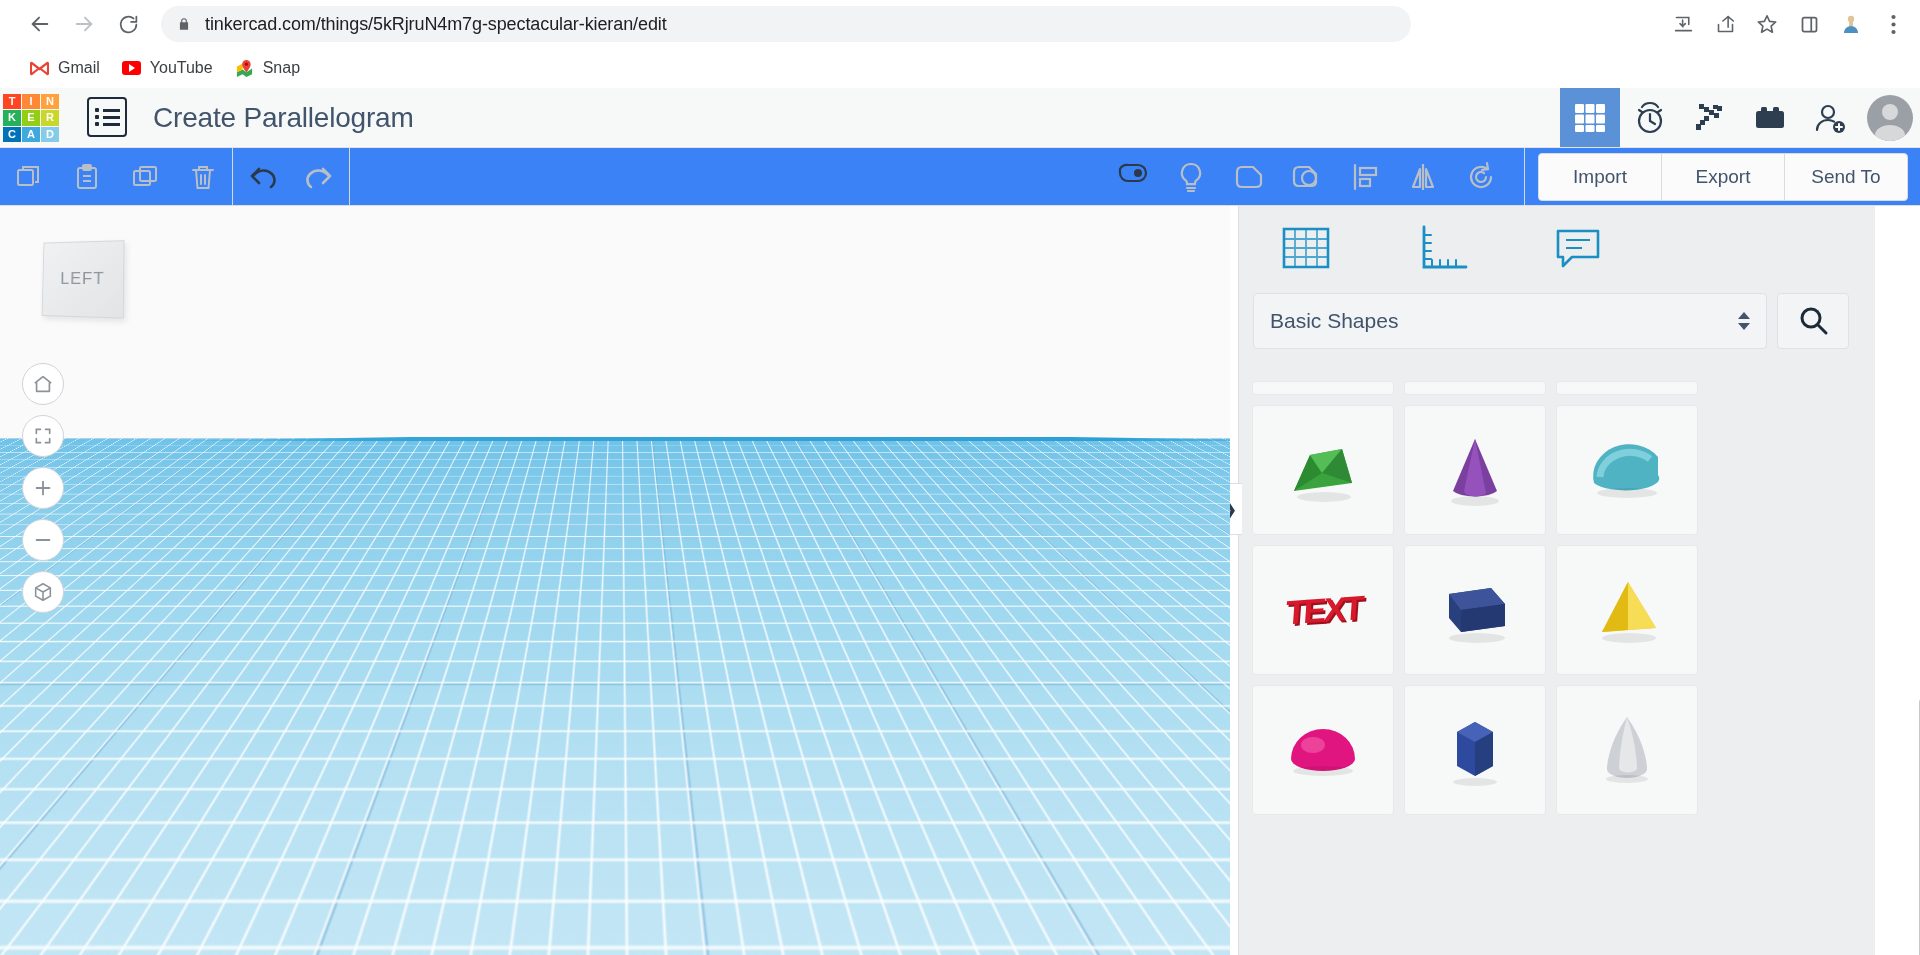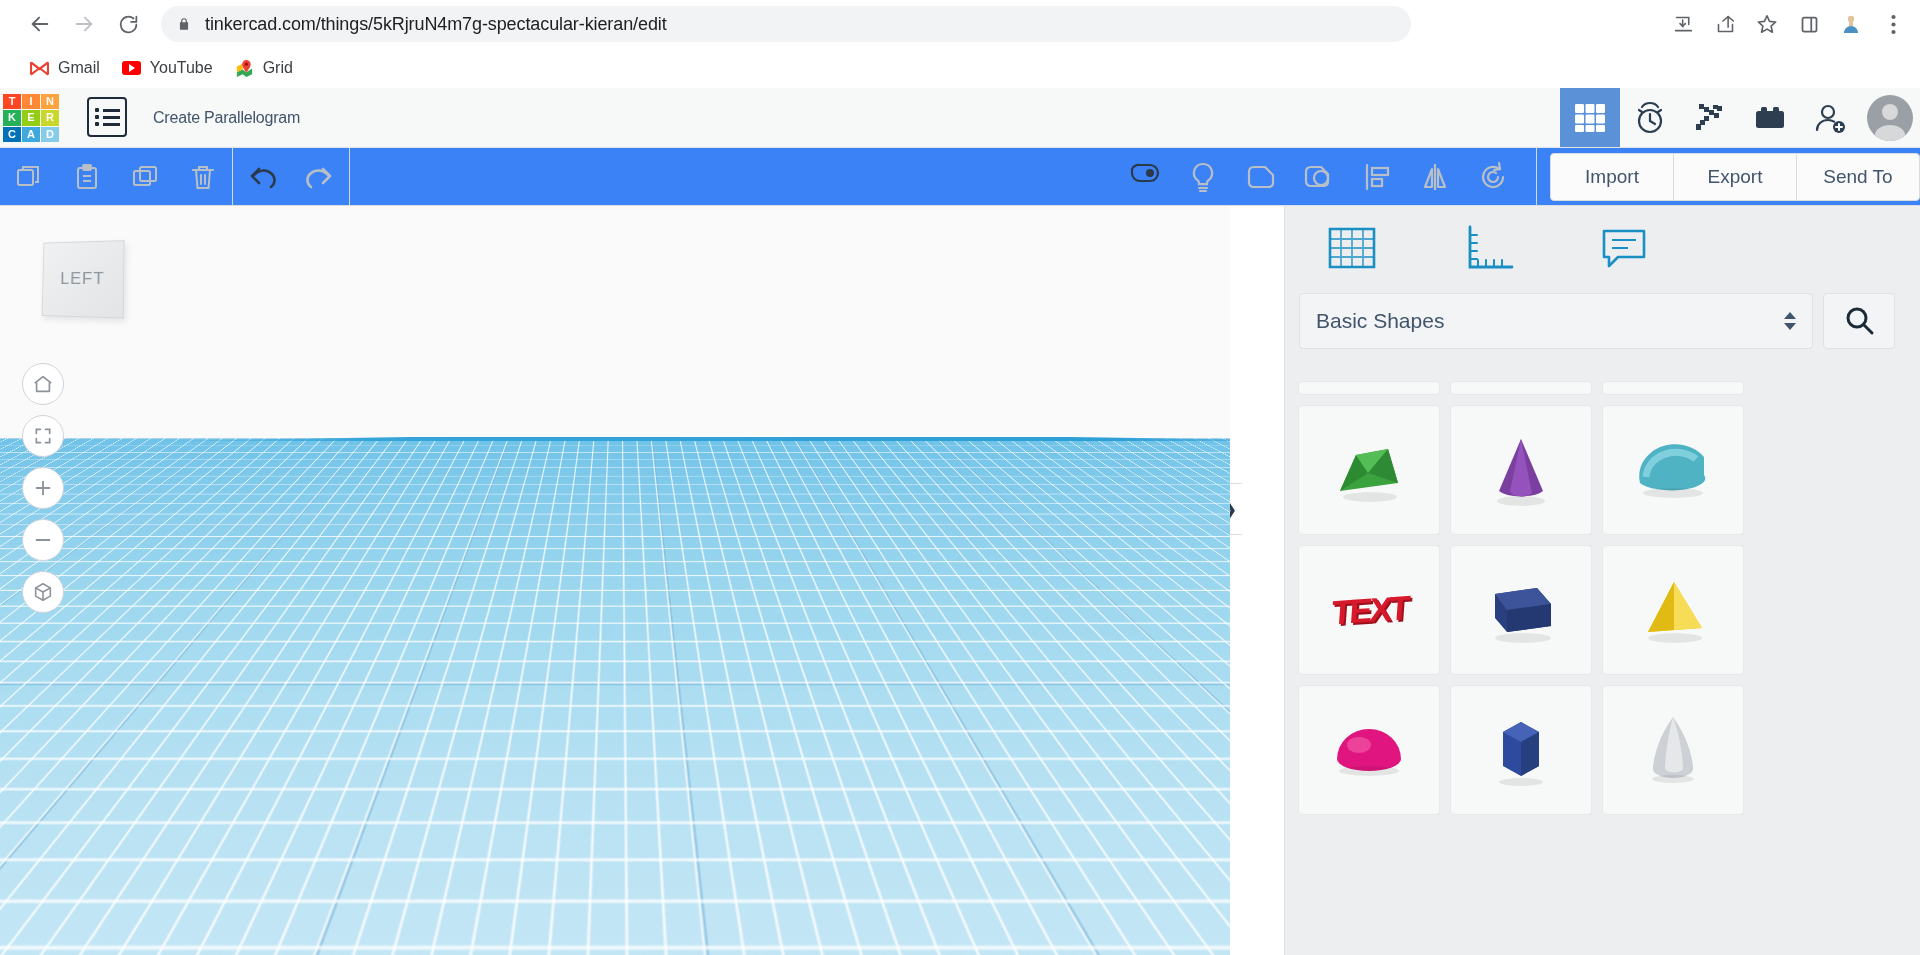--- a/index.html
+++ b/index.html
@@ -86,21 +86,21 @@
   }
   .hdr-menu-btn {
     width: 40px; height: 40px; border: 2.5px solid #1e2b3a; border-radius: 4px;
     margin: 9px 0 0 28px; display: flex; flex-direction: column;
     align-items: center; justify-content: center; gap: 3px; flex: 0 0 auto;
   }
   .hm-line { display: flex; align-items: center; gap: 4px; }
   .hm-dot { width: 4px; height: 4px; background: #1e2b3a; border-radius: 1px; }
   .hm-bar { width: 17px; height: 3px; background: #1e2b3a; }
   .tc-title {
-    font-size: 16px; color: #41546b; margin-left: 26px; align-self: center;
+    font-size: 28px; color: #41546b; margin-left: 26px; align-self: center;
     letter-spacing: -0.2px;
   }
   .hdr-right { margin-left: auto; display: flex; align-items: stretch; }
   .hdr-icon-btn {
     width: 60px; display: flex; align-items: center; justify-content: center;
     color: #2c3e50;
   }
   .hdr-icon-btn.active { background: #5b91d6; color: #ffffff; }
   .hdr-avatar {
     width: 60px; display: flex; align-items: center; justify-content: center;
@@ -131,21 +131,21 @@
   .tb-btn.enabled { color: #2b3a4a; }
   .tb-sep { width: 1px; height: 58px; background: #d5d8dc; }
   .tb-spacer { flex: 1 1 auto; }
   .tb-right-group { display: flex; align-items: center; }
   .tb-action {
     height: 48px; min-width: 124px; padding: 0 18px; background: #fbfbfc;
     border: 1px solid #d9dcdf; display: flex; align-items: center; justify-content: center;
     font-size: 19px; color: #41546b; margin-left: -1px;
   }
   .tb-action:first-child { border-radius: 4px 0 0 4px; }
-  .tb-action:last-child { border-radius: 0 4px 4px 0; }
+  .tb-action:last-child { border-radius: 0 4px 4px 0; margin-right: 12px; }
 
   
   .viewport {
     position: absolute; top: 206px; left: 0; width: 1230px; height: 749px;
     background: #fafafa; overflow: hidden;
   }
   
   .workplane {
     position: absolute; left: -330px; top: 232px; width: 1900px; height: 760px;
     background:
@@ -224,21 +224,21 @@
   
   .collapse-handle {
     position: absolute; left: 1216px; top: 483px; width: 26px; height: 52px;
     background: #ffffff; border: 1px solid #dcdee1; border-right: none;
     border-radius: 6px 0 0 6px; display: flex; align-items: center; justify-content: center;
     font-size: 20px; color: #2b3a4a; z-index: 5;
   }
 
   
   .right-panel {
-    position: absolute; top: 206px; left: 1284px; width: 637px; height: 749px;
+    position: absolute; top: 206px; left: 1238px; width: 637px; height: 749px;
     background: #eceef0; border-left: 1px solid #dcdee1;
   }
   .rp-tabs { display: flex; align-items: center; height: 84px; padding-left: 36px; gap: 74px; }
   .rp-tab { width: 62px; height: 56px; display: flex; align-items: center; justify-content: center; color: #1a8fc4; }
   .rp-search-row { display: flex; align-items: center; padding: 0 26px 0 14px; gap: 10px; height: 62px; }
   .dropdown {
     flex: 1 1 auto; height: 56px; background: #f3f4f5; border: 1px solid #dfe1e4; border-radius: 4px;
     display: flex; align-items: center; padding: 0 16px; position: relative;
   }
   .dropdown-label { font-size: 21px; color: #41546b; }
@@ -370,21 +370,21 @@
     </div>
     <div class="bmk">
       <span class="bmk-ico">
         <svg width="19" height="19" viewBox="0 0 20 20">
             <path d="M2 14l6-3 4 3 6-4v6l-6 3-4-3-6 3z" fill="#34a853"></path>
             <path d="M2 14l6-3v-6l-6 3z" fill="#fbbc04"></path>
             <path d="M12 1a4.5 4.5 0 0 1 4.5 4.5C16.5 9 12 14 12 14S7.5 9 7.5 5.5A4.5 4.5 0 0 1 12 1z" fill="#ea4335"></path>
             <circle cx="12" cy="5.4" r="1.7" fill="#a50e0e"></circle>
           </svg>
       </span>
-      <span>Grid</span>
+      <span>Snap</span>
     </div>
   </div>
 </div>
 
 <div class="tc-header">
   <div class="tc-logo">
     <span style="background:#ff4521">T</span>
     <span style="background:#ff8836">I</span>
     <span style="background:#ffa23e">N</span>
     <span style="background:#25b15a">K</span>

